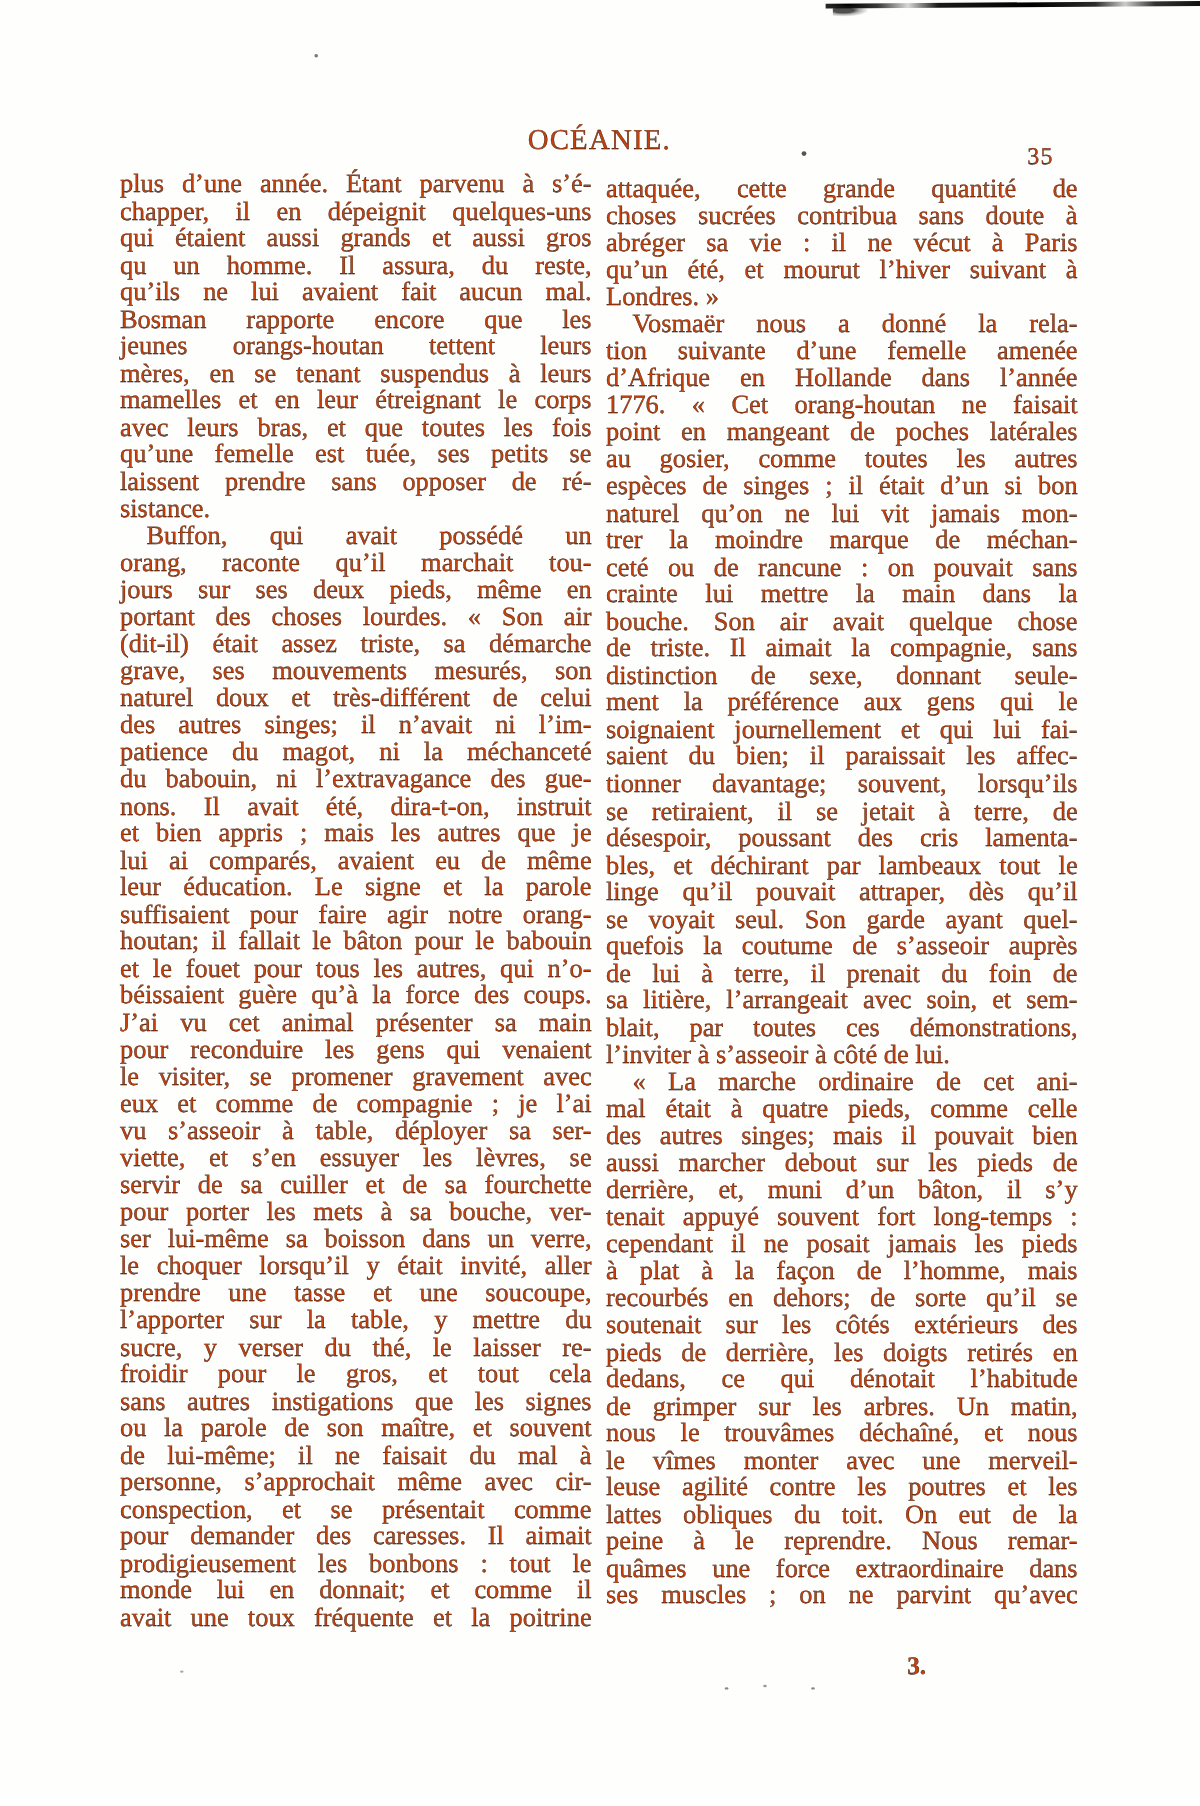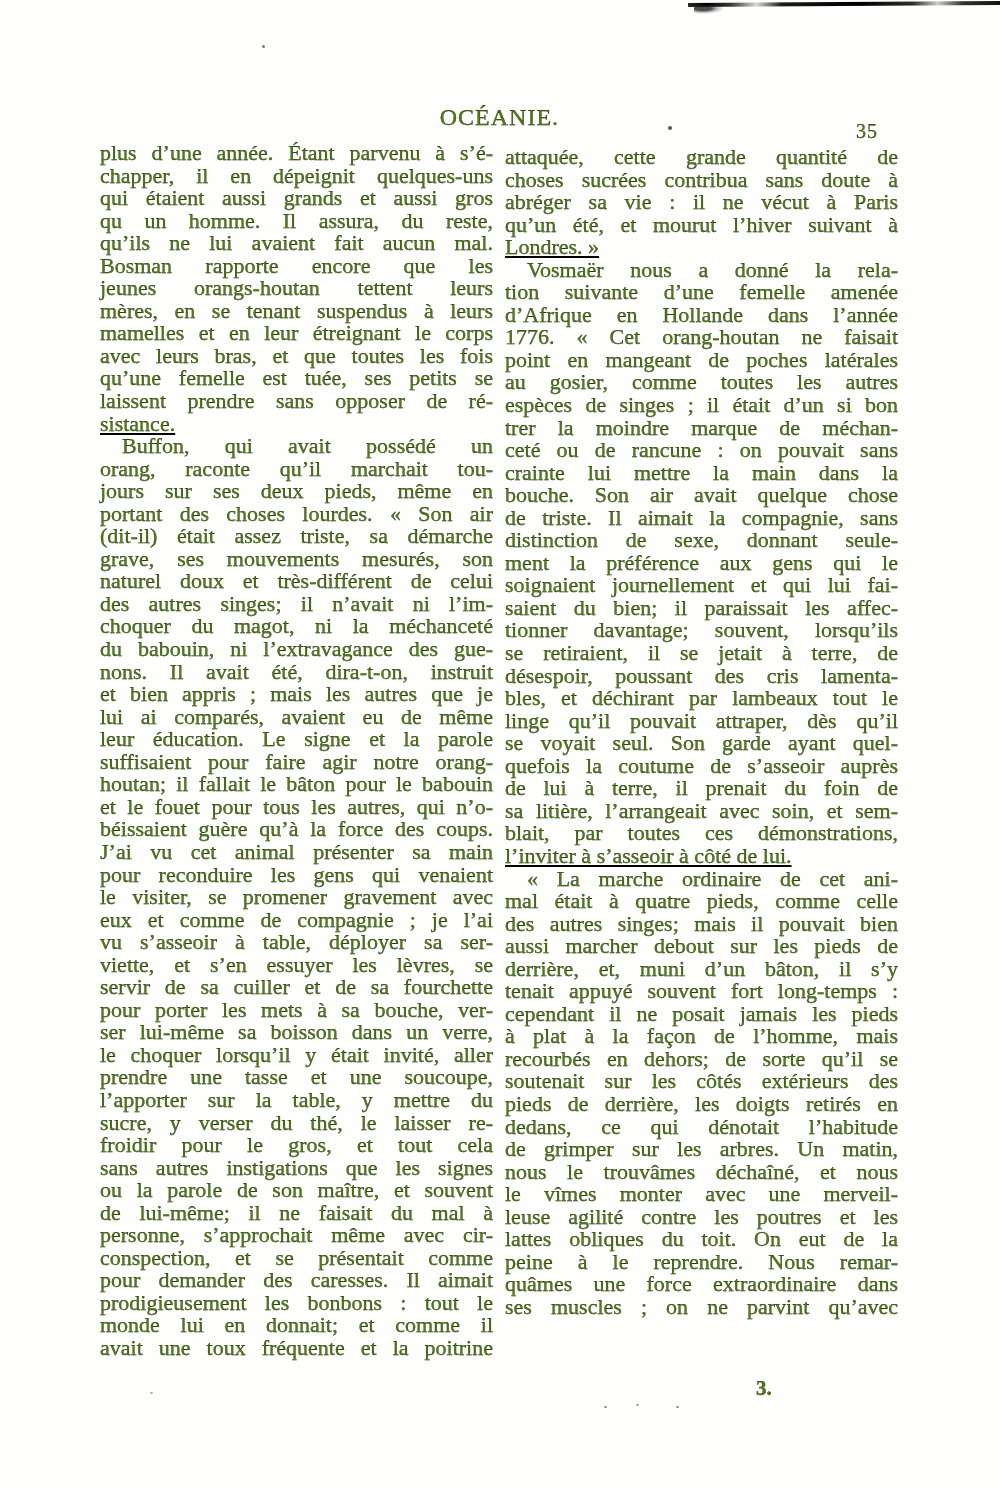--- a/index.html
+++ b/index.html
@@ -1,19 +1,19 @@
 <!DOCTYPE html>
 <html><head>
 <meta charset="utf-8">
 <style>
   html,body{margin:0;padding:0;background:#ffffff;}
   .page{
     position:relative;width:1000px;height:1498px;background:#fefefdfa;
     background:#fefefd;overflow:hidden;
-    font-family:"Liberation Serif", serif;color:#4d7c0f;
+    font-family:"Liberation Serif", serif;color:#c2410c;
     -webkit-text-stroke:0.25px #000;
   }
   .artifact-streak{
     position:absolute;top:2px;left:688px;width:312px;height:4px;
     transform:rotate(-0.4deg);
     background:linear-gradient(90deg,#2a2a2a 0%,#000 6%,#3a3a3a 14%,rgba(0,0,0,0.15) 22%,#1a1a1a 30%,#000 55%,#2c2c2c 72%,rgba(0,0,0,0.2) 80%,#333 88%,#111 100%);
   }
   .artifact-streak::before{
     content:"";position:absolute;left:6px;top:2px;width:30px;height:9px;
     background:radial-gradient(ellipse at 30% 40%, rgba(20,20,20,0.75) 0 28%, rgba(40,40,40,0.35) 45%, transparent 70%);
@@ -24,21 +24,21 @@
     font-size:24px;letter-spacing:1px;white-space:nowrap;
   }
   .head-page{position:absolute;right:122px;top:4px;font-size:20px;letter-spacing:1px;margin-top:12px;}
   .col{position:absolute;width:393px;font-size:22px;}
   .col-left{left:100px;top:142px;}
   .col-right{left:505px;top:146px;}
   .line{
     height:22.55px;line-height:22.55px;white-space:nowrap;
     text-align:justify;text-align-last:justify;
   }
-  .line.end{text-align-last:left;text-decoration:underline;}
+  .line.end{text-align-last:left;}
   .line.indent{text-indent:22px;}
   .signature{position:absolute;left:756px;top:1376px;font-size:21px;font-weight:bold;}
   .speck{position:absolute;background:#555;border-radius:50%;}
   .s1{left:668px;top:126px;width:4px;height:4px;}
   .s2{left:262px;top:45px;width:3px;height:3px;background:#777;}
   .s3{left:604px;top:1406px;width:3px;height:2px;background:#888;}
   .s4{left:636px;top:1404px;width:3px;height:2px;background:#999;}
   .s5{left:676px;top:1406px;width:3px;height:2px;background:#888;}
   .s6{left:150px;top:1392px;width:3px;height:2px;background:#aaa;}
 </style>
@@ -68,21 +68,21 @@
       <div class="line">laissent prendre sans opposer de ré-</div>
       <div class="line end">sistance.</div>
       <div class="line indent">Buffon, qui avait possédé un</div>
       <div class="line">orang, raconte qu’il marchait tou-</div>
       <div class="line">jours sur ses deux pieds, même en</div>
       <div class="line">portant des choses lourdes. « Son air</div>
       <div class="line">(dit-il) était assez triste, sa démarche</div>
       <div class="line">grave, ses mouvements mesurés, son</div>
       <div class="line">naturel doux et très-différent de celui</div>
       <div class="line">des autres singes; il n’avait ni l’im-</div>
-      <div class="line">choquer du magot, ni la méchanceté</div>
+      <div class="line">patience du magot, ni la méchanceté</div>
       <div class="line">du babouin, ni l’extravagance des gue-</div>
       <div class="line">nons. Il avait été, dira-t-on, instruit</div>
       <div class="line">et bien appris ; mais les autres que je</div>
       <div class="line">lui ai comparés, avaient eu de même</div>
       <div class="line">leur éducation. Le signe et la parole</div>
       <div class="line">suffisaient pour faire agir notre orang-</div>
       <div class="line">houtan; il fallait le bâton pour le babouin</div>
       <div class="line">et le fouet pour tous les autres, qui n’o-</div>
       <div class="line">béissaient guère qu’à la force des coups.</div>
       <div class="line">J’ai vu cet animal présenter sa main</div>
@@ -115,20 +115,21 @@
       <div class="line">abréger sa vie : il ne vécut à Paris</div>
       <div class="line">qu’un été, et mourut l’hiver suivant à</div>
       <div class="line end">Londres. »</div>
       <div class="line indent">Vosmaër nous a donné la rela-</div>
       <div class="line">tion suivante d’une femelle amenée</div>
       <div class="line">d’Afrique en Hollande dans l’année</div>
       <div class="line">1776. « Cet orang-houtan ne faisait</div>
       <div class="line">point en mangeant de poches latérales</div>
       <div class="line">au gosier, comme toutes les autres</div>
       <div class="line">espèces de singes ; il était d’un si bon</div>
+      <div class="line">naturel qu’on ne lui vit jamais mon-</div>
       <div class="line">trer la moindre marque de méchan-</div>
       <div class="line">ceté ou de rancune : on pouvait sans</div>
       <div class="line">crainte lui mettre la main dans la</div>
       <div class="line">bouche. Son air avait quelque chose</div>
       <div class="line">de triste. Il aimait la compagnie, sans</div>
       <div class="line">distinction de sexe, donnant seule-</div>
       <div class="line">ment la préférence aux gens qui le</div>
       <div class="line">soignaient journellement et qui lui fai-</div>
       <div class="line">saient du bien; il paraissait les affec-</div>
       <div class="line">tionner davantage; souvent, lorsqu’ils</div>

